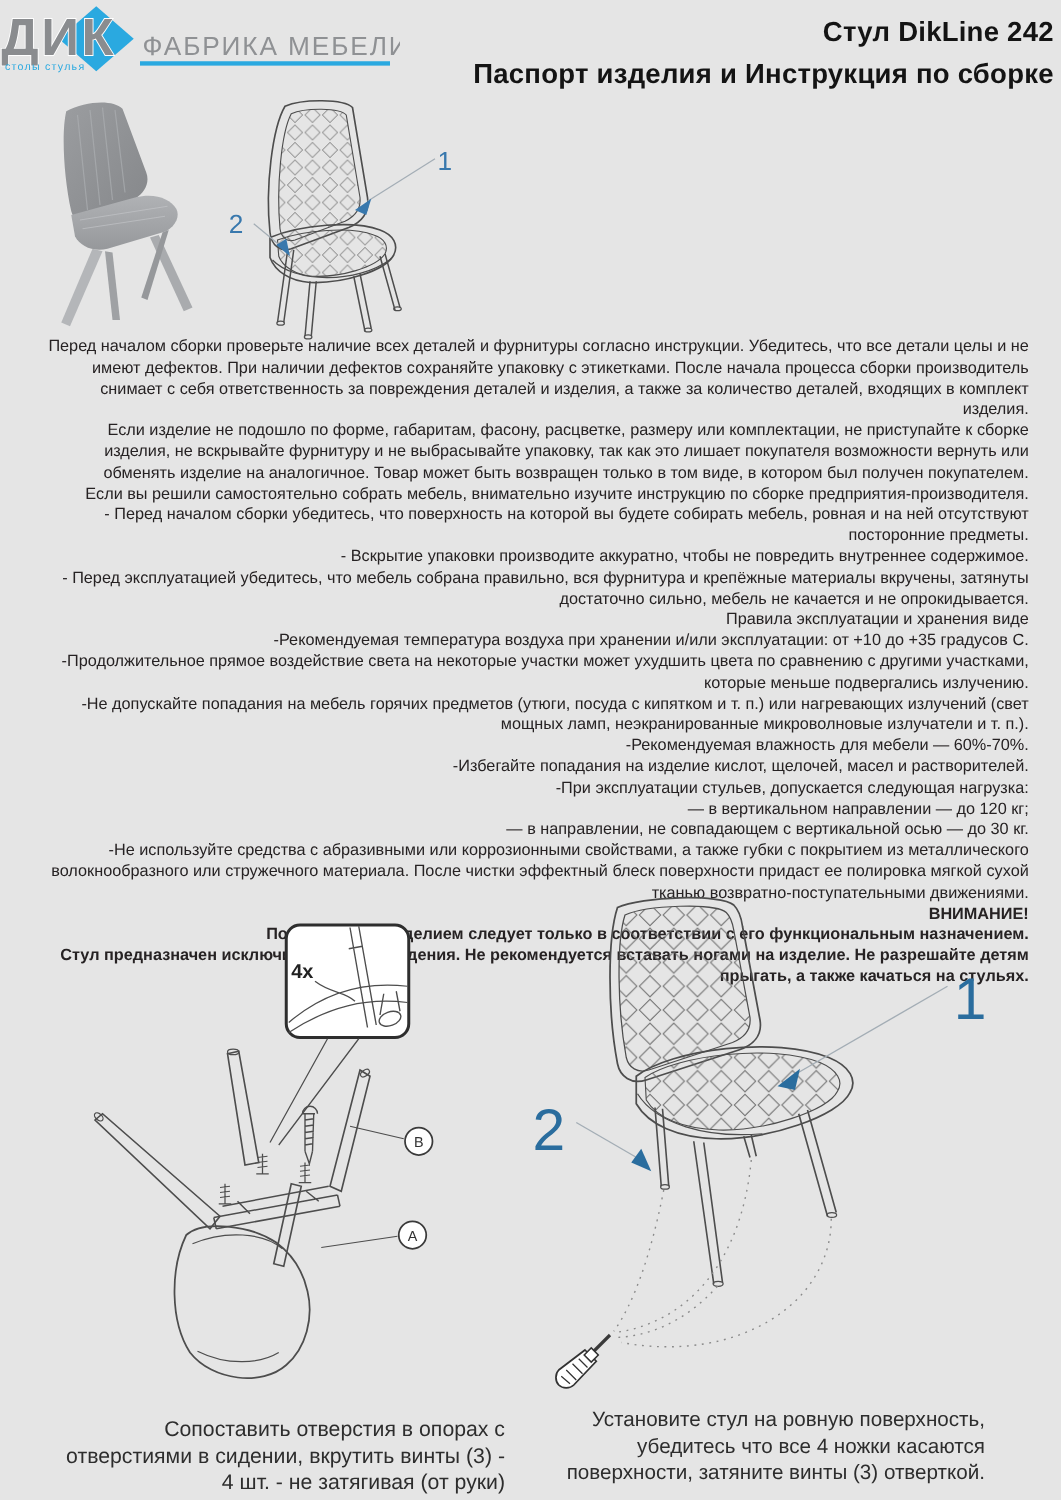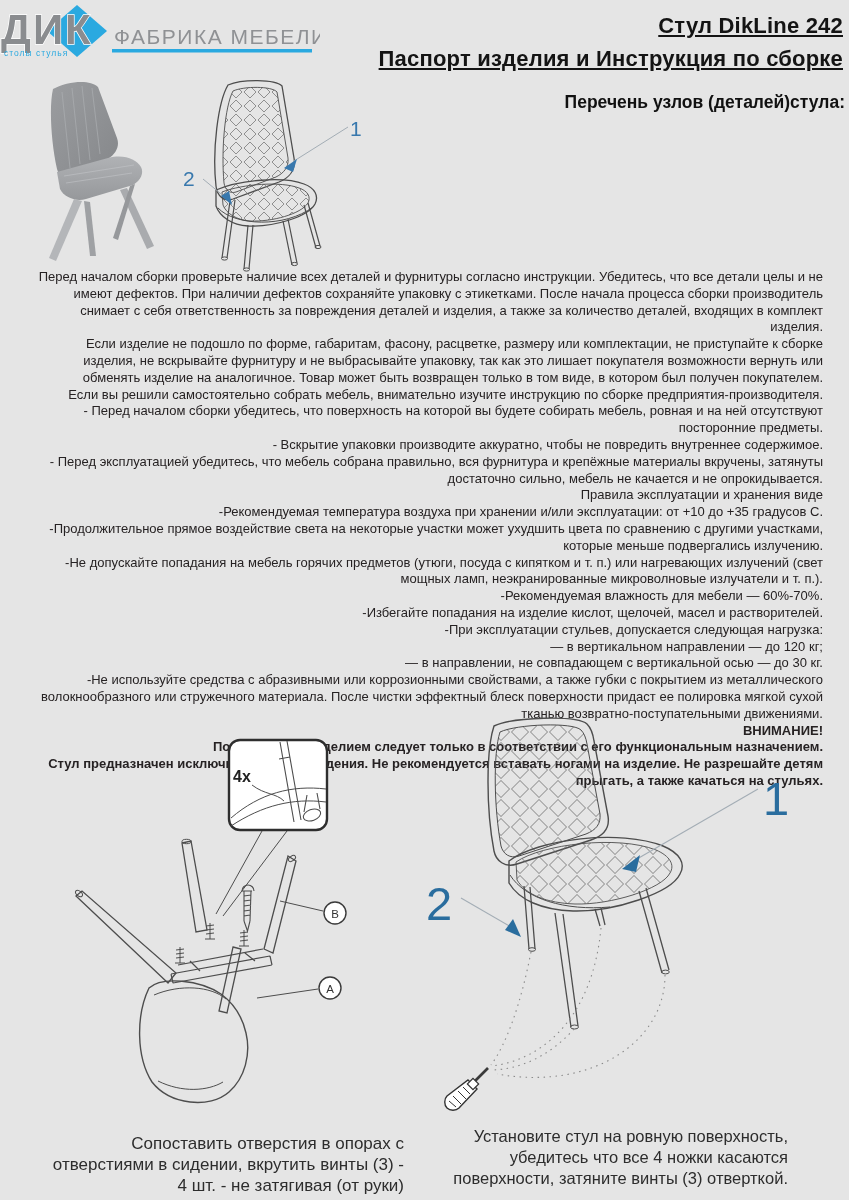--- a/index.html
+++ b/index.html
@@ -3,21 +3,21 @@
 <meta charset="utf-8">
 <style>
   * { margin:0; padding:0; box-sizing:border-box; }
   html,body { background:#fff; }
   body { font-family:"Liberation Sans", sans-serif; color:#262223; }
   .page { position:relative; width:849px; height:1200px; background:#e5e5e5; overflow:hidden;text-align:right; }
 
   .logo { position:absolute; left:0; top:4px; }
 
   .title-block { position:absolute; left:343px; top:9px; width:500px;
-    font-weight:bold; font-size:22px; line-height:33px; color:#141414; letter-spacing:.2px;text-decoration:underline; }
+    font-weight:bold; font-size:22px; line-height:33px; color:#141414; letter-spacing:.2px; }
 
   .figure-photo { position:absolute; left:22px; top:80px; }
   .figure-line  { position:absolute; left:180px; top:78px; }
 
   .parts { position:absolute; left:500px; top:92px; width:345px; }
   .parts .parts-heading { font-size:17.5px; font-weight:bold; color:#111; }
   .parts ol { list-style:none; margin-top:21px; padding-left:30px; }
   .parts li { font-size:17.5px; color:#111; line-height:29px; }
 
   .body-text { position:absolute; left:28px; top:269px; width:795px;
@@ -95,21 +95,20 @@
     <ellipse class="lineart" cx="138" cy="169" rx="3" ry="1.6"></ellipse>
     <line x1="168" y1="49" x2="114" y2="83" stroke="#a3adb5" stroke-width="1"></line>
     <polygon points="104,90 117,81 113,94" fill="#3878ad"></polygon>
     <text x="170" y="58" font-size="21" fill="#3878ad">1</text>
     <line x1="23" y1="101" x2="46" y2="120" stroke="#a3adb5" stroke-width="1"></line>
     <polygon points="52,127 41,118 49,113" fill="#3878ad"></polygon>
     <text x="3" y="108" font-size="21" fill="#3878ad">2</text>
   </svg>
 
   <div class="parts">
-    <div class="parts-heading">Перечень узлов (деталей)стула:</div>
   </div>
 
   <div class="body-text">
     <p class="ind gap">Перед началом сборки проверьте наличие всех деталей и фурнитуры согласно инструкции. Убедитесь, что все детали целы и не имеют дефектов. При наличии дефектов сохраняйте упаковку с этикетками. После начала процесса сборки производитель снимает с себя ответственность за повреждения деталей и изделия, а также за количество деталей, входящих в комплект изделия.</p>
     <p class="ind gap">Если изделие не подошло по форме, габаритам, фасону, расцветке, размеру или комплектации, не приступайте к сборке изделия, не вскрывайте фурнитуру и не выбрасывайте упаковку, так как это лишает покупателя возможности вернуть или обменять изделие на аналогичное. Товар может быть возвращен только в том виде, в котором был получен покупателем.</p>
     <p class="ind gap">Если вы решили самостоятельно собрать мебель, внимательно изучите инструкцию по сборке предприятия-производителя.</p>
     <p>- Перед началом сборки убедитесь, что поверхность на которой вы будете собирать мебель, ровная и на ней отсутствуют посторонние предметы.</p>
     <p>- Вскрытие упаковки производите аккуратно, чтобы не повредить внутреннее содержимое.</p>
     <p>- Перед эксплуатацией убедитесь, что мебель собрана правильно, вся фурнитура и крепёжные материалы вкручены, затянуты достаточно сильно, мебель не качается и не опрокидывается.</p>
     <p class="ind gap">Правила эксплуатации и хранения виде</p>

